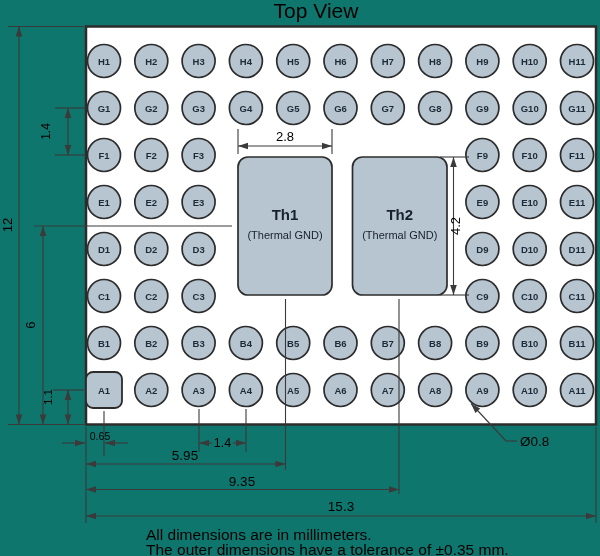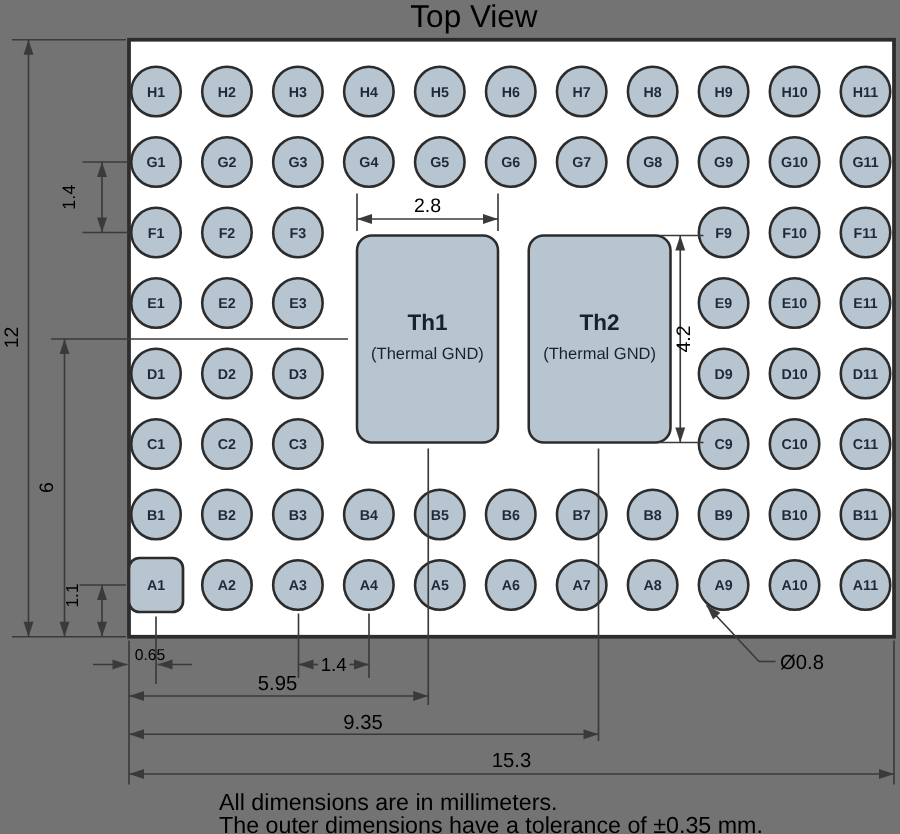--- a/index.html
+++ b/index.html
@@ -1,16 +1,16 @@
 <!DOCTYPE html>
 <html><head>
 <meta charset="utf-8">
 <style>
   html,body{margin:0;padding:0;background:#ffffff;}
-  .figure{position:relative;width:600px;height:556px;background:#737373;overflow:hidden;
+  .figure{position:relative;width:600px;height:556px;background:#0f766e;overflow:hidden;
           font-family:"Liberation Sans", sans-serif;}
   svg{display:block}
   text{font-family:"Liberation Sans", sans-serif;}
 </style>
 </head>
 <body>
 
 <div class="figure">
   <svg id="drawing" width="600" height="556" viewBox="0 0 600 556">
       <text x="316" y="18" fill="#000000" font-size="21" text-anchor="middle">Top View</text>

